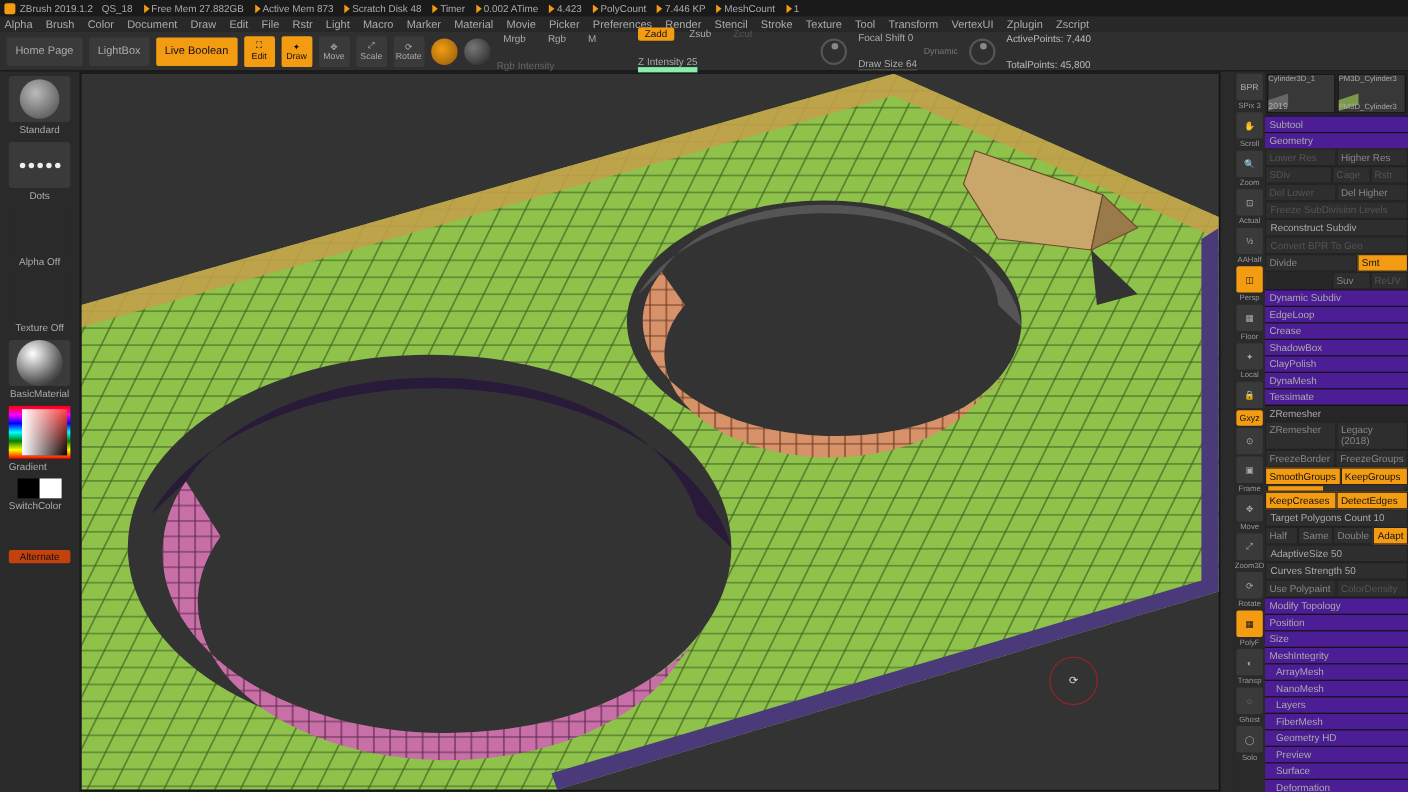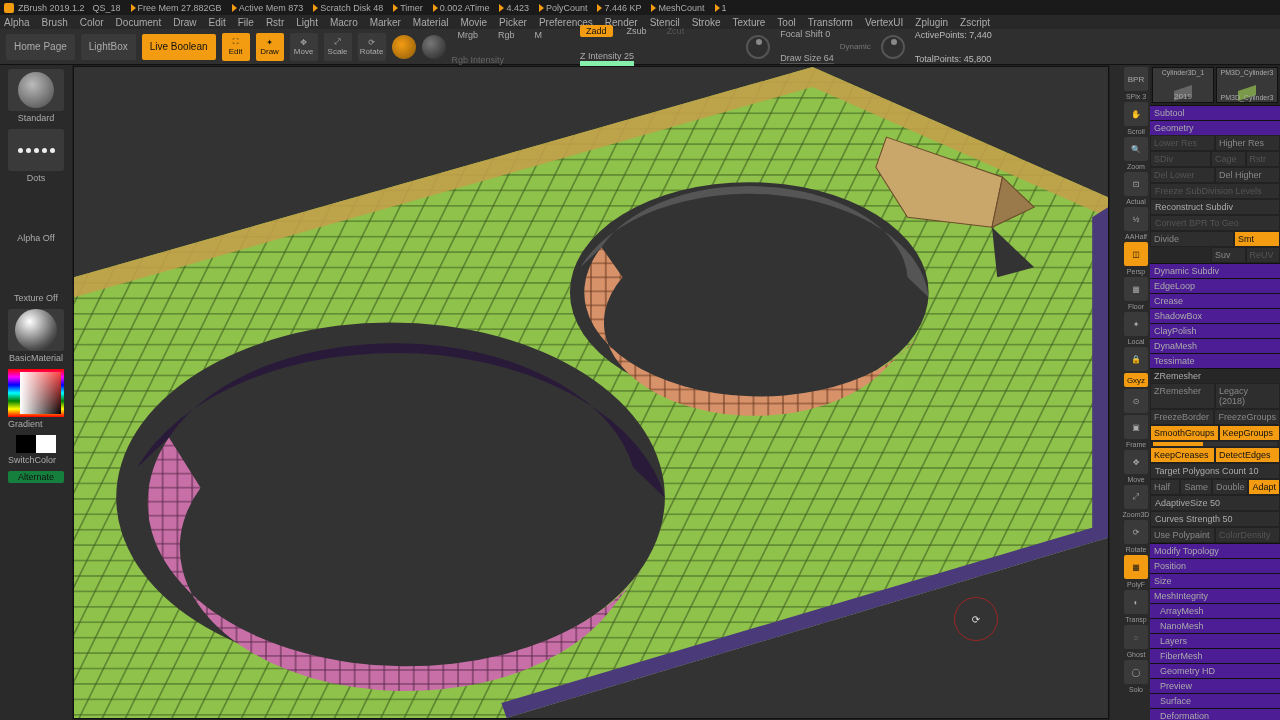--- a/index.html
+++ b/index.html
@@ -31,33 +31,33 @@
 .leftcol { width:72px; background:#2a2a2a; padding:4px; display:flex; flex-direction:column; align-items:center; gap:2px; }
 .swatch { width:56px; height:42px; background:#3a3a3a; border-radius:3px; display:flex; align-items:center; justify-content:center; }
 .swlabel{ font-size:9px; text-align:center; margin-bottom:4px; }
 .dots { display:flex; gap:3px; }
 .dots i{ width:5px; height:5px; border-radius:50%; background:#eee; display:block; }
 .sphere{ width:42px; height:42px; border-radius:50%; background:radial-gradient(circle at 35% 30%,#fff,#555 65%,#111); }
 .colorpick{ width:56px; height:48px; background:linear-gradient(to bottom,red,magenta,blue,cyan,green,yellow,red); position:relative; }
 .colorpick .grad{ position:absolute; inset:3px 3px 3px 12px; background:linear-gradient(to right,#fff,rgba(255,0,0,0)),linear-gradient(to top,#000,rgba(0,0,0,0)); background-blend-mode:normal; background-color:#f44; }
 .swpair{ display:flex; }
 .swpair div{ width:20px; height:18px; }
-.obtn{ width:56px; background:#15803d; color:#111; text-align:center; padding:1px 0; font-size:9px; border-radius:2px; }
+.obtn{ width:56px; background:#c2410c; color:#111; text-align:center; padding:1px 0; font-size:9px; border-radius:2px;margin-top:29px; }
 
 .viewport { flex:1; background:#333; position:relative; border:1px solid #111; margin:1px; overflow:hidden; }
 .viewport svg{ width:100%; height:100%; display:block; }
 .cursor-ring{ position:absolute; width:44px; height:44px; border:1px solid rgba(200,30,30,.7); border-radius:50%; left:880px; top:530px; display:flex; align-items:center; justify-content:center; color:#ddd; }
 .shelf { width:28px; background:#2a2a2a; display:flex; flex-direction:column; align-items:center; padding:2px; gap:2px; }
 .shelfbtn{ width:24px; height:24px; background:#3a3a3a; border-radius:2px; display:flex; align-items:center; justify-content:center; font-size:8px; flex-direction:column; cursor:pointer; }
 .shelfbtn.o{ background:#f39c12; color:#111; }
 .shelflbl{ font-size:7px; color:#999; line-height:1; }
 
 .panel { width:130px; background:#272727; overflow:hidden; font-size:9px; }
 .thumbrow{ height:40px; display:flex; gap:2px; padding:2px; background:#232323; }
-.thumb{ flex:1; background:#383838; border:1px solid #111; display:flex; flex-direction:column; justify-content:flex-end; align-items:center; font-size:8px; position:relative; }
+.thumb{ flex:1; background:#383838; border:1px solid #111; display:flex; flex-direction:column; justify-content:flex-end; align-items:flex-start; font-size:8px; position:relative; }
 .thumb .cube{ width:18px; height:10px; background:#666; transform:skewY(-18deg); margin:4px 0; }
 .thumb .date{ position:absolute; bottom:1px; }
 .hdr{ background:#4c1d95; padding:2px 4px; border-top:1px solid #111; cursor:pointer; }
 .twocol{ display:flex; }
 .cell{ flex:1; padding:2px 3px; background:#2e2e2e; border:1px solid #222; color:#888; cursor:pointer; }
 .cell.on{ background:#f39c12; color:#111; }
 .cell.dim{ color:#555; }
 .row1{ padding:2px 4px; background:#2e2e2e; border:1px solid #222; display:flex; justify-content:space-between; cursor:pointer; }
 .sl{ height:4px; background:linear-gradient(to right,#f39c12 40%,#333 40%); margin:1px 3px; }
 </style>

